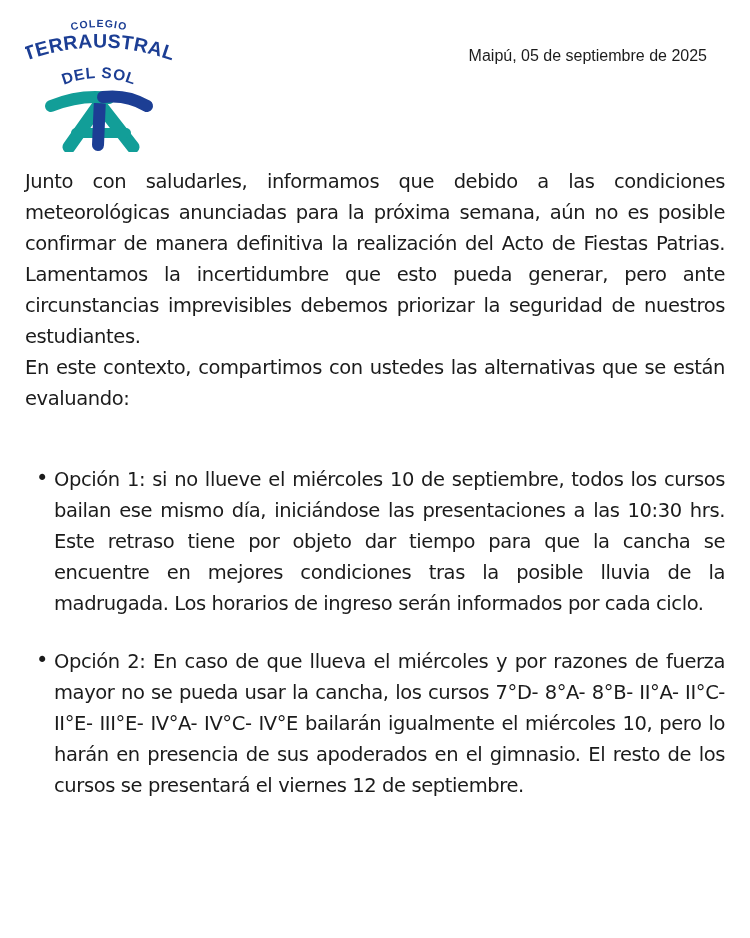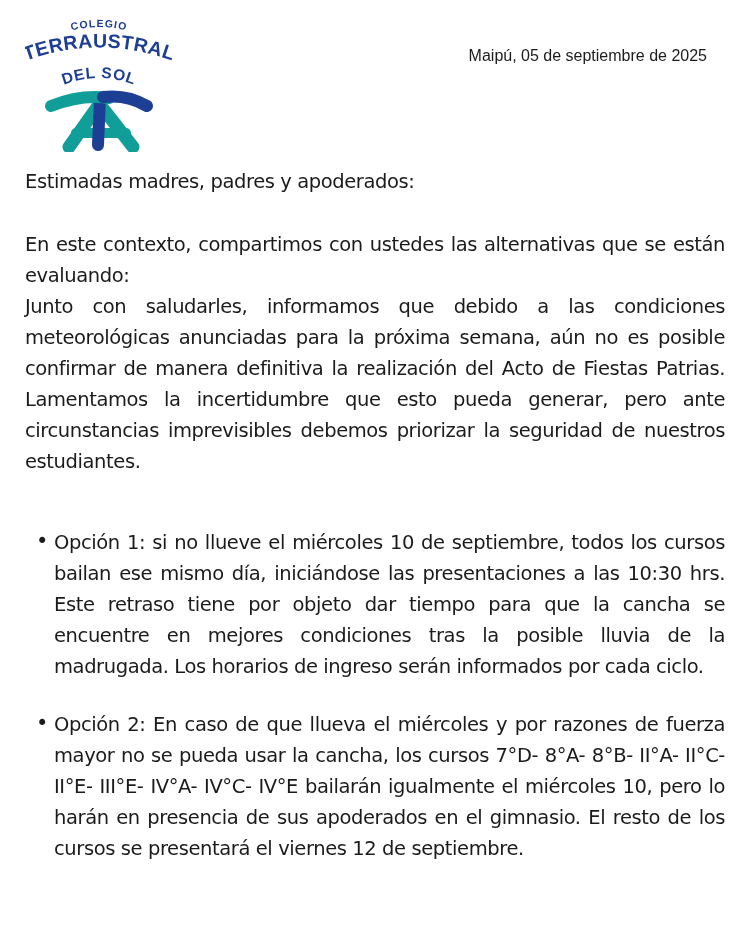--- a/index.html
+++ b/index.html
@@ -82,25 +82,24 @@
         </g>
       </svg>
     </div>
 
     <div class="dateline">Maipú, 05 de septiembre de 2025</div>
 
   </div>
 
   <div class="content">
 
-    <p class="salutation">Estimadas madres, padres y apoderados:</p>
+
+    <p class="para">Junto con saludarles, informamos que debido a las condiciones meteorológicas anunciadas para la próxima semana, aún no es posible confirmar de manera definitiva la realización del Acto de Fiestas Patrias. Lamentamos la incertidumbre que esto pueda generar, pero ante circunstancias imprevisibles debemos priorizar la seguridad de nuestros estudiantes.</p>
 
     <p class="para">En este contexto, compartimos con ustedes las alternativas que se están evaluando:</p>
-
-    <p class="para">Junto con saludarles, informamos que debido a las condiciones meteorológicas anunciadas para la próxima semana, aún no es posible confirmar de manera definitiva la realización del Acto de Fiestas Patrias. Lamentamos la incertidumbre que esto pueda generar, pero ante circunstancias imprevisibles debemos priorizar la seguridad de nuestros estudiantes.</p>
 
     <ul class="options">
       <li>Opción 1: si no llueve el miércoles 10 de septiembre, todos los cursos bailan ese mismo día, iniciándose las presentaciones a las 10:30 hrs. Este retraso tiene por objeto dar tiempo para que la cancha se encuentre en mejores condiciones tras la posible lluvia de la madrugada. Los horarios de ingreso serán informados por cada ciclo.</li>
       <li>Opción 2: En caso de que llueva el miércoles y por razones de fuerza mayor no se pueda usar la cancha, los cursos 7°D- 8°A- 8°B- II°A- II°C- II°E- III°E- IV°A- IV°C- IV°E bailarán igualmente el miércoles 10, pero lo harán en presencia de sus apoderados en el gimnasio. El resto de los cursos se presentará el viernes 12 de septiembre.</li>
     </ul>
 
   </div>
 </div>
 
 </body></html>

